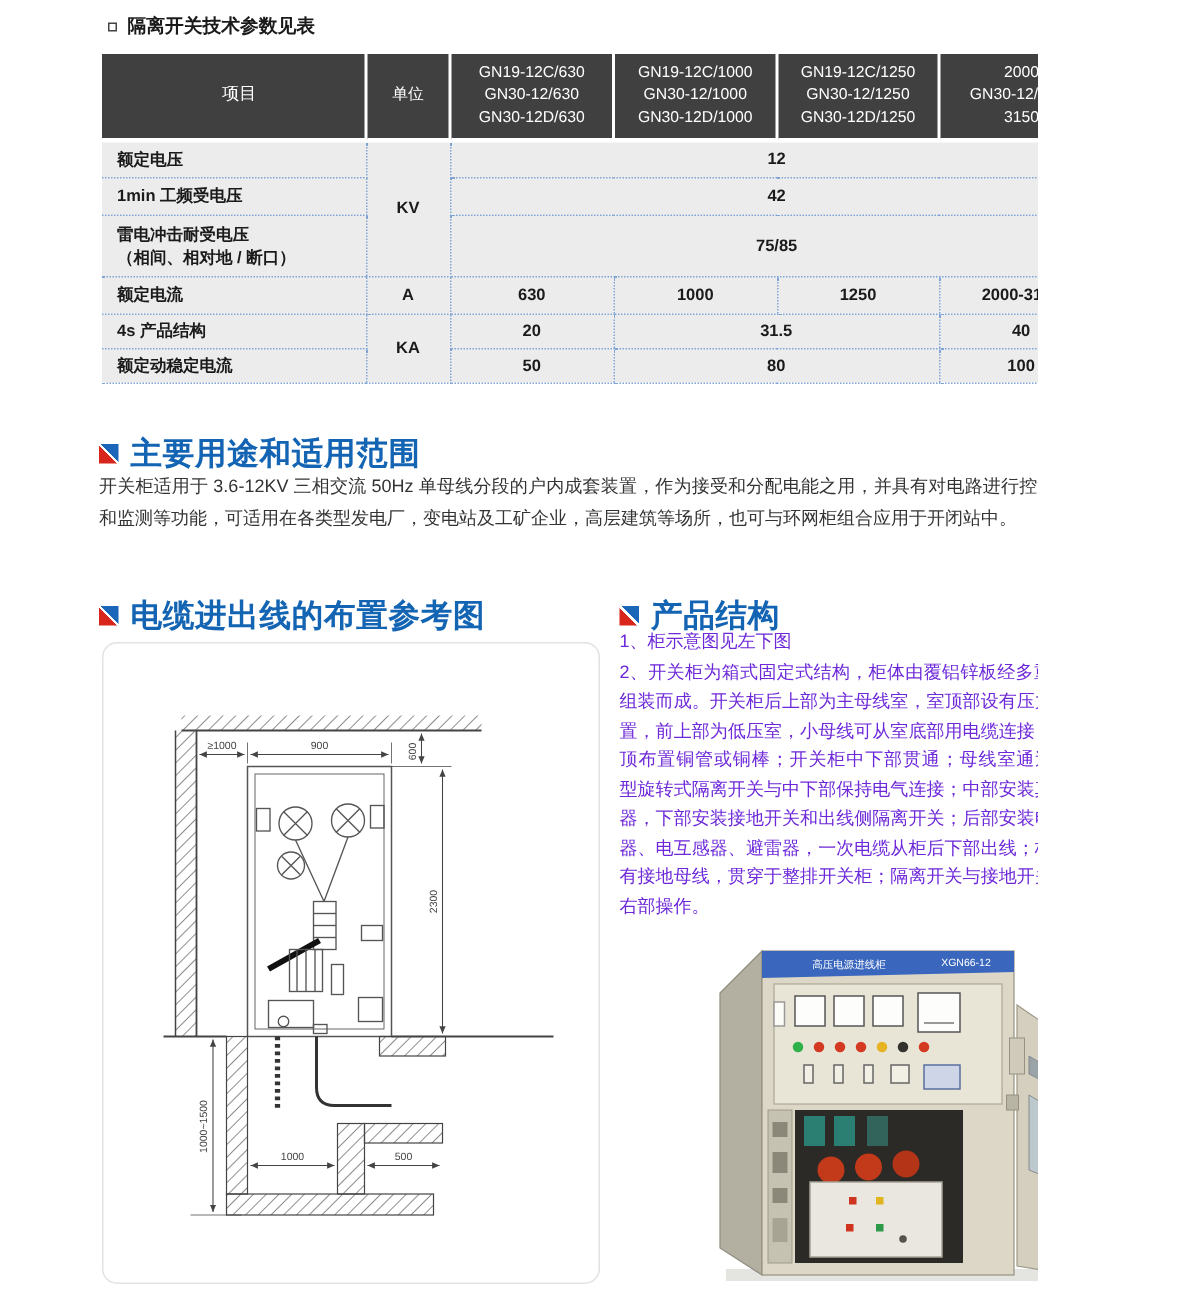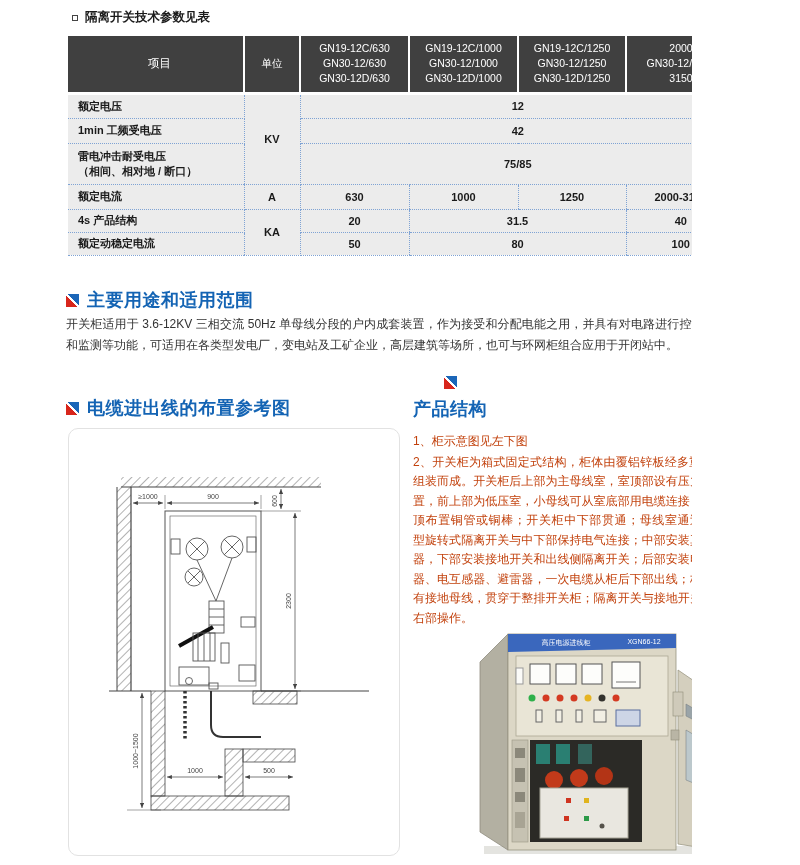--- a/index.html
+++ b/index.html
@@ -25,33 +25,33 @@
   table.spec td.lbl { text-align:left; padding-left:10px; }
   table.spec td.br { border-right:1px dotted #7fa3d4; }
   table.spec td.bl { border-left:1px dotted #7fa3d4; }
   table.spec td .note { display:block; font-weight:600; }
   tr.h25 { height:25px; } tr.h41 { height:41px; } tr.h23 { height:23px; }
 
   
   .sec-head { position:absolute; display:flex; align-items:center; gap:8px; }
   .sec-icon { width:13px; height:13px; flex:0 0 13px;
               background:linear-gradient(to bottom left,#1b66b8 46%,#ffffff 46%,#ffffff 55%,#d8261c 55%); }
-  .sec-head h2 { font-size:18px; font-weight:bold; color:#1464b4; letter-spacing:0.5px; }
+  .sec-head h2 { font-size:21px; font-weight:bold; color:#1464b4; letter-spacing:0.5px; }
 
   .usage-body { position:absolute; left:66px; top:314px; width:674px; font-size:12px; line-height:21px;
                 color:#333; text-align:justify; }
 
   
   .draw-box { position:absolute; left:68px; top:428px; width:332px; height:428px;
               border:1px solid #e2e2e2; border-radius:10px; background:#fff; }
   .draw-box svg { display:block; }
 
   
-  .struct-text { position:absolute; left:413px; top:432px; width:325px; font-size:12px; line-height:19.5px;
-                 color:#c2410c; text-align:justify; }
+  .struct-text { position:absolute; left:413px; top:418px; width:325px; font-size:12px; line-height:19.5px;
+                 color:#6d28d9; text-align:justify; }
   .struct-text p { margin-bottom:1px; }
 
   
   .photo-wrap { position:absolute; left:466px; top:612px; width:272px; height:250px; }
 </style>
 </head>
 <body>
 
 <div class="page">
 
@@ -143,21 +143,21 @@
   <div class="sec-head" style="left:66px; top:288px;">
     <span class="sec-icon"></span>
     <h2>主要用途和适用范围</h2>
   </div>
   <div class="usage-body">开关柜适用于 3.6-12KV 三相交流 50Hz 单母线分段的户内成套装置，作为接受和分配电能之用，并具有对电路进行控制，保护和监测等功能，可适用在各类型发电厂，变电站及工矿企业，高层建筑等场所，也可与环网柜组合应用于开闭站中。</div>
 
   <div class="sec-head" style="left:66px; top:396px;">
     <span class="sec-icon"></span>
     <h2>电缆进出线的布置参考图</h2>
   </div>
-  <div class="sec-head" style="left:413px; top:376px;flex-direction:column;">
+  <div class="sec-head" style="left:413px; top:396px;">
     <span class="sec-icon"></span>
     <h2>产品结构</h2>
   </div>
 
   <div class="draw-box">
     <svg width="330" height="426" viewBox="0 0 330 426">
       <defs>
         <pattern id="hatch" width="6" height="6" patternUnits="userSpaceOnUse" patternTransform="rotate(45)">
           <line x1="0" y1="0" x2="0" y2="6" stroke="#666" stroke-width="1"></line>
         </pattern>

